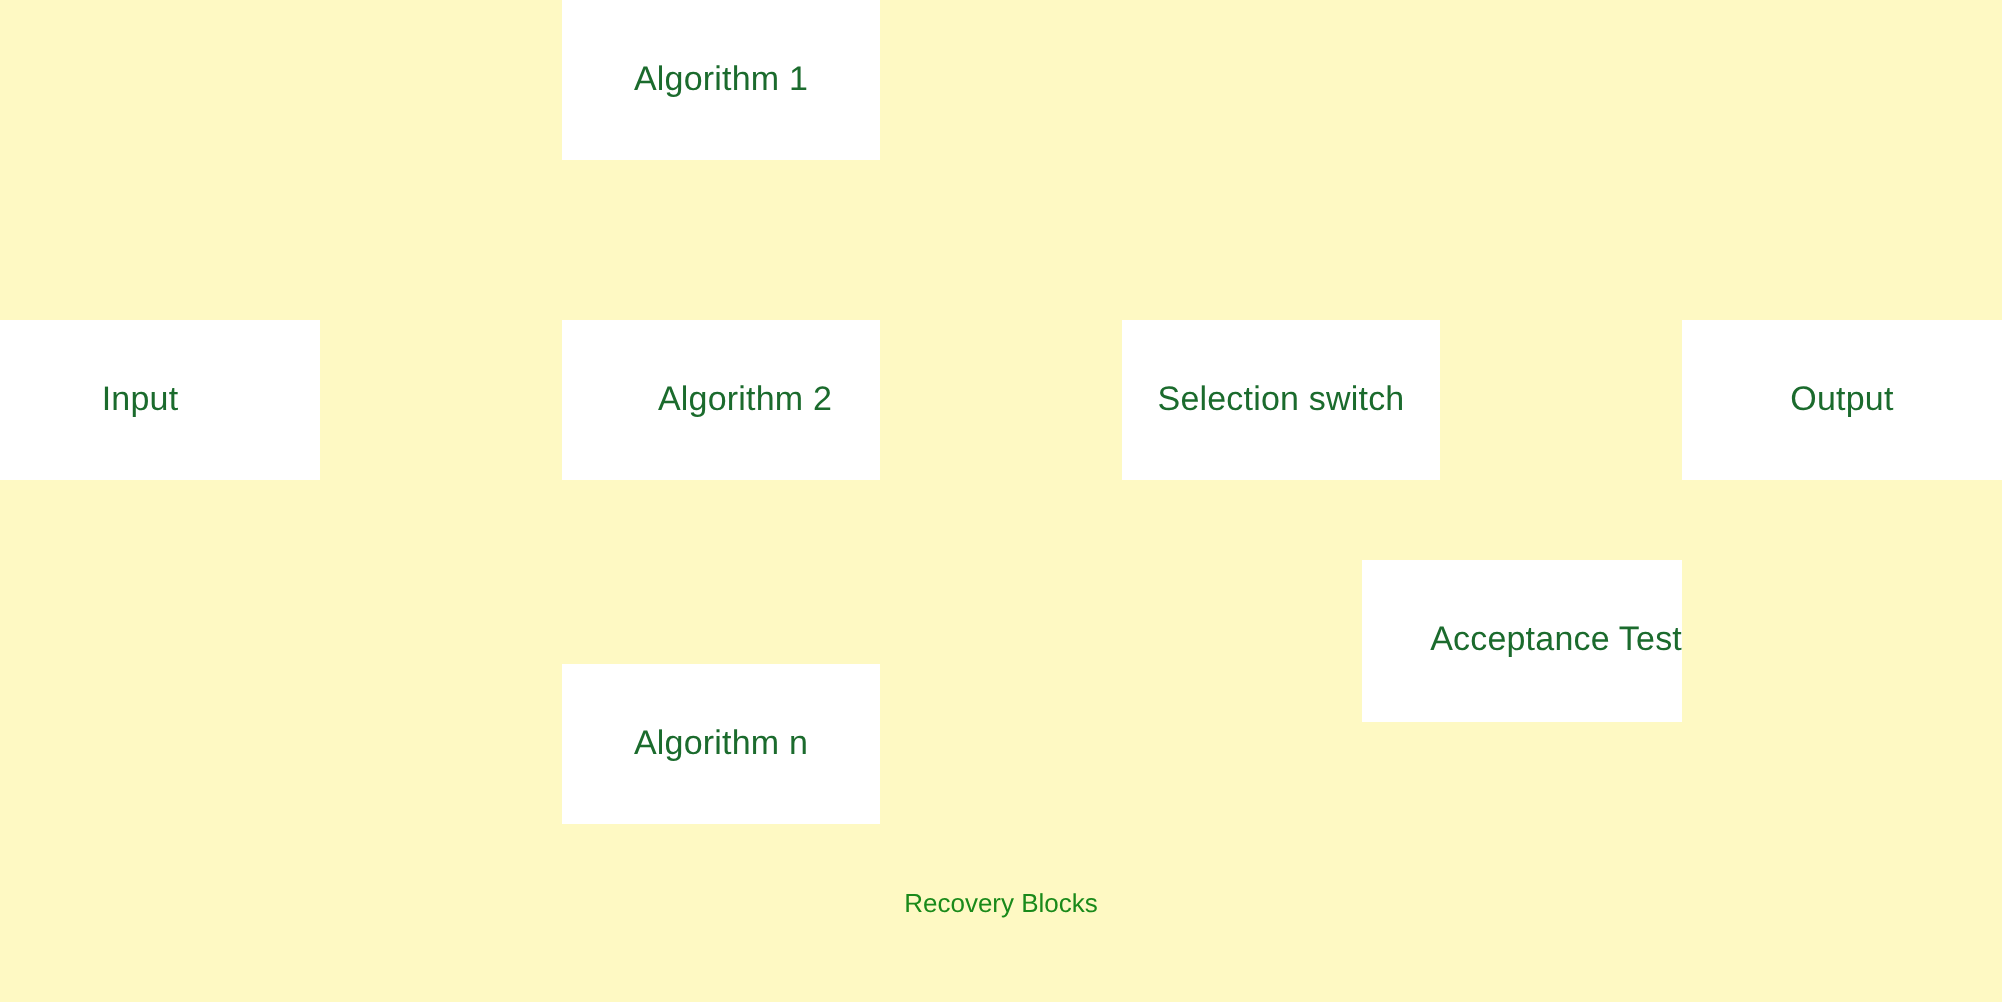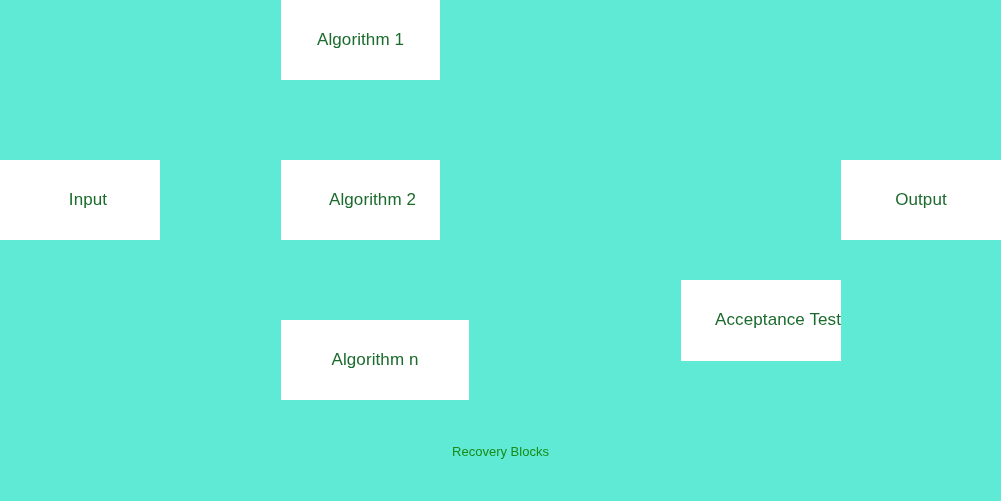--- a/index.html
+++ b/index.html
@@ -5,21 +5,21 @@
 <style>
   html, body {
     margin: 0;
     padding: 0;
     background: #000000;
   }
   #canvas {
     position: relative;
     width: 1001px;
     height: 501px;
-    background: #5eead4;
+    background: #fef9c3;
     overflow: hidden;
     font-family: "Liberation Sans", "DejaVu Sans", sans-serif;
   }
   .node {
     position: absolute;
     background: #ffffff;
     display: flex;
     align-items: center;
     justify-content: center;
     box-sizing: border-box;
@@ -30,27 +30,27 @@
     font-size: 17px;
     font-weight: 400;
     line-height: 1.2;
     letter-spacing: 0.1px;
     white-space: nowrap;
   }
   
   #node-algorithm-1      { left: 281px; top: -20px;  width: 159px; height: 100px; }
   #node-algorithm-1 .node-label { position: relative; top: 10px; }
   #node-input            { left: -20px; top: 160px;  width: 180px; height: 80px; }
-  #node-input .node-label { position: relative; left: 18px; }
+  #node-input .node-label { position: relative; left: 0; }
   #node-algorithm-2      { left: 281px; top: 160px;  width: 159px; height: 80px; padding-left: 24px; }
   #node-selection-switch { left: 561px; top: 160px;  width: 159px; height: 80px; }
   #node-output           { left: 841px; top: 160px;  width: 180px; height: 80px; }
   #node-output .node-label { position: relative; right: 10px; }
   #node-acceptance-test  { left: 681px; top: 280px;  width: 160px; height: 81px; justify-content: flex-end; }
-  #node-algorithm-n      { left: 281px; top: 320px;  width: 188px; height: 80px; }
+  #node-algorithm-n      { left: 281px; top: 332px;  width: 159px; height: 80px; }
 
   #diagram-caption {
     position: absolute;
     left: 0;
     right: 0;
     top: 444px;
     text-align: center;
     color: #1a8a1a;
     font-size: 13px;
     font-weight: 400;
@@ -67,20 +67,23 @@
   </div>
 
   <div class="node" id="node-input">
     <span class="node-label">Input</span>
   </div>
 
   <div class="node" id="node-algorithm-2">
     <span class="node-label">Algorithm 2</span>
   </div>
 
+  <div class="node" id="node-selection-switch">
+    <span class="node-label">Selection switch</span>
+  </div>
 
   <div class="node" id="node-output">
     <span class="node-label">Output</span>
   </div>
 
   <div class="node" id="node-acceptance-test">
     <span class="node-label">Acceptance Test</span>
   </div>
 
   <div class="node" id="node-algorithm-n">

